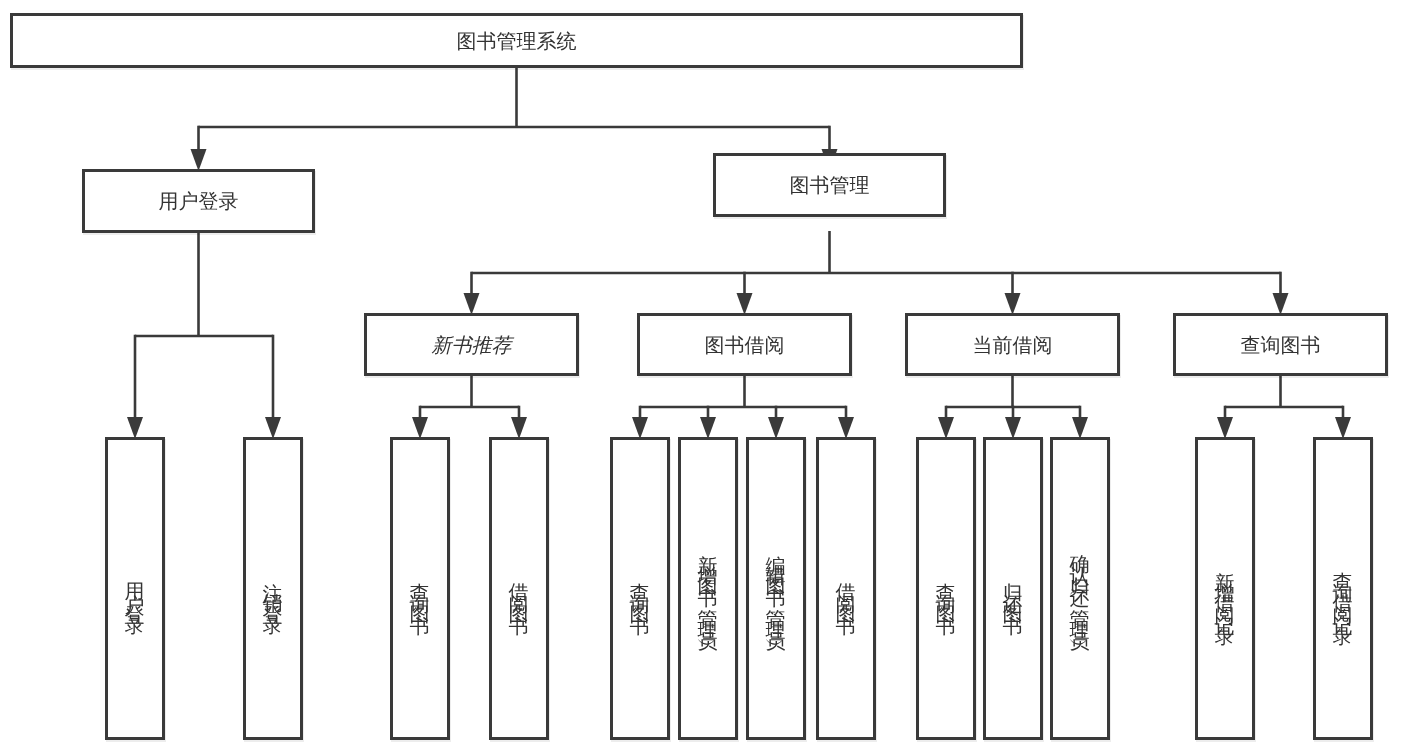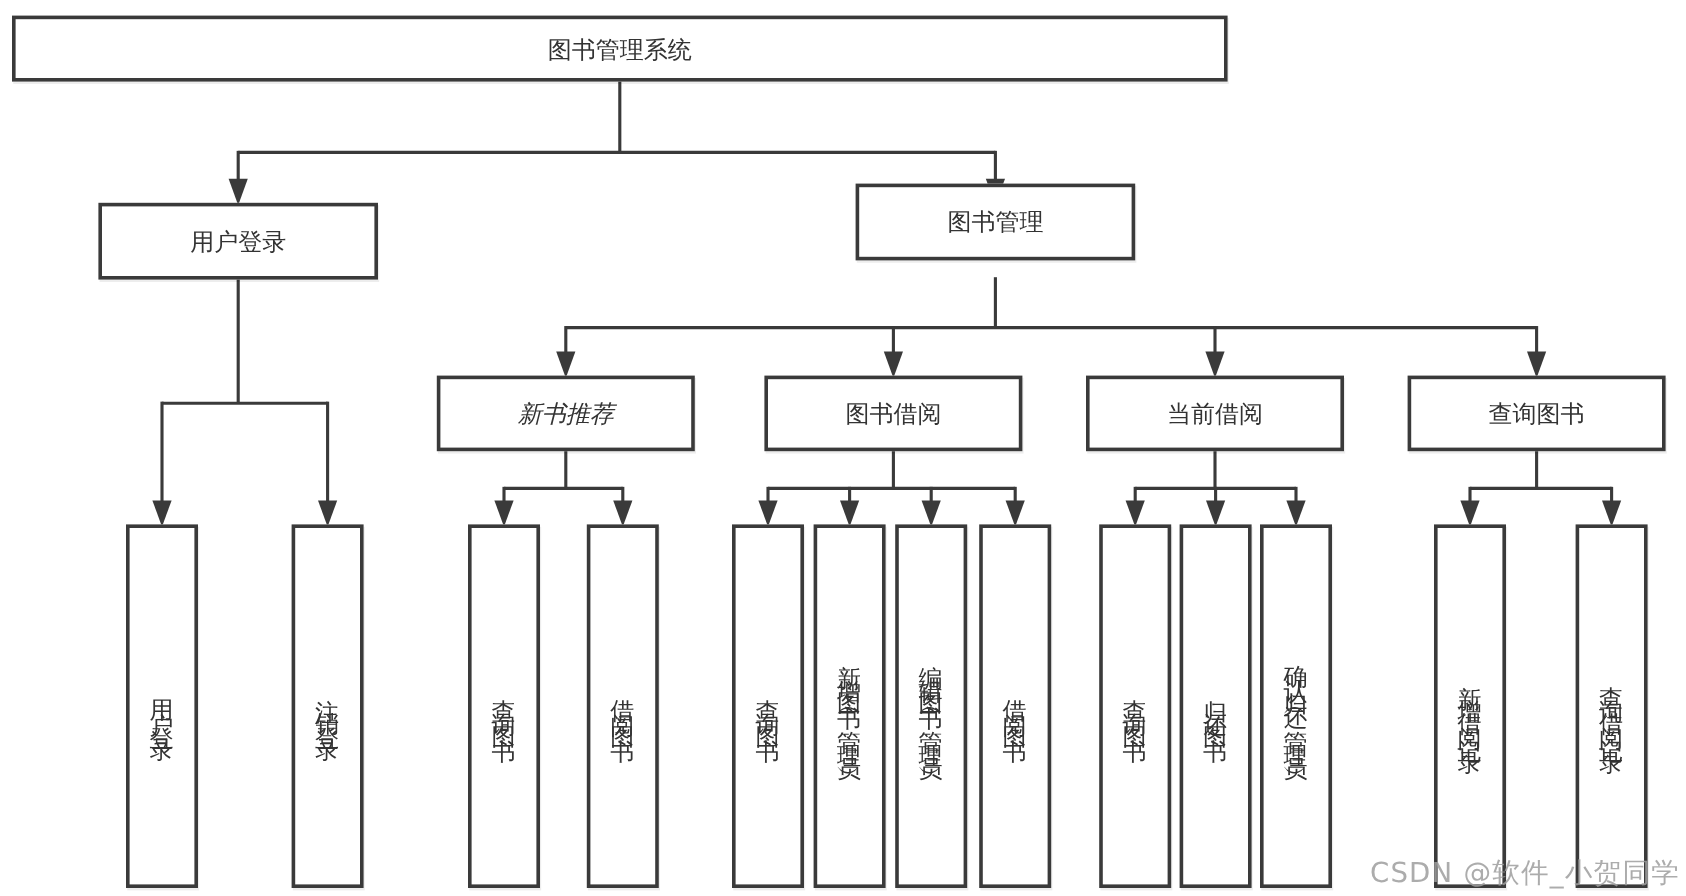--- a/index.html
+++ b/index.html
@@ -164,14 +164,13 @@
       <div class="node vertical" style="left: 1050px; top: 437px; width: 60px; height: 303px; border-color: rgb(58, 58, 58);">
         <span class="label" style="color: rgb(51, 51, 51);">确认归还（管理员）</span>
       </div>
       <div class="node vertical" style="left: 1195px; top: 437px; width: 60px; height: 303px; border-color: rgb(58, 58, 58);">
         <span class="label" style="color: rgb(51, 51, 51);">新增借阅记录</span>
       </div>
       <div class="node vertical" style="left: 1313px; top: 437px; width: 60px; height: 303px; border-color: rgb(58, 58, 58);">
         <span class="label" style="color: rgb(51, 51, 51);">查询借阅记录</span>
       </div>
     </div>
-  <div class="watermark" style="color: rgb(158, 158, 158);">CSDN @软件_小贺同学</div>
 </div>
 
 </body></html>

